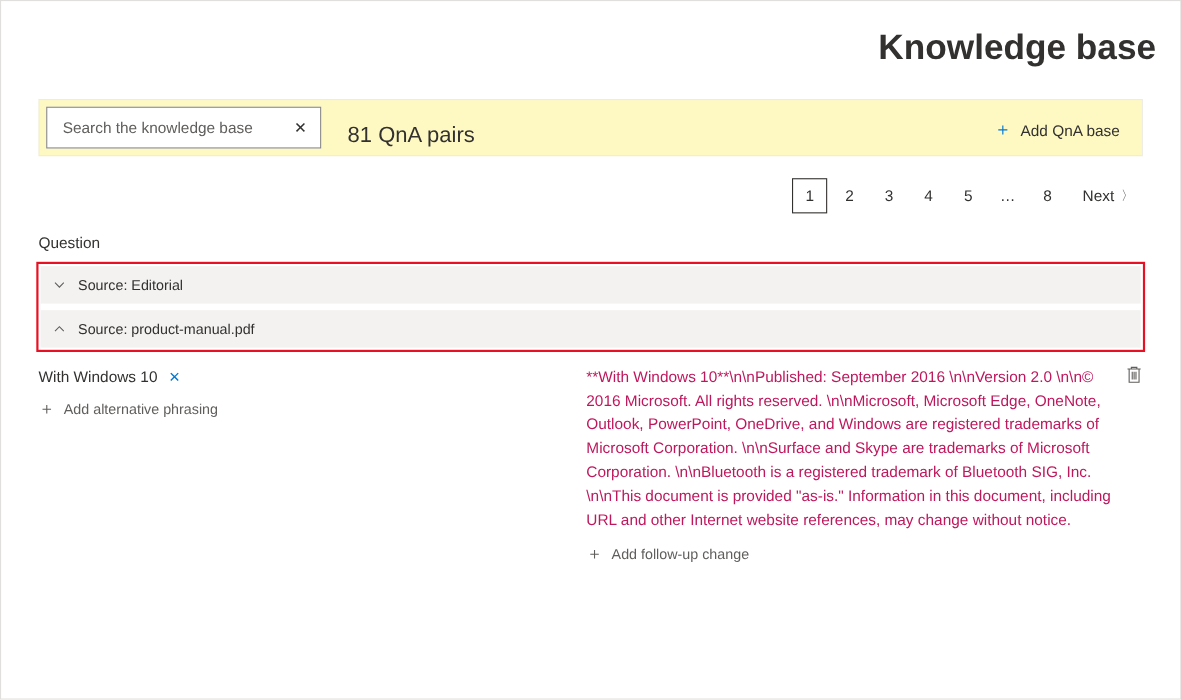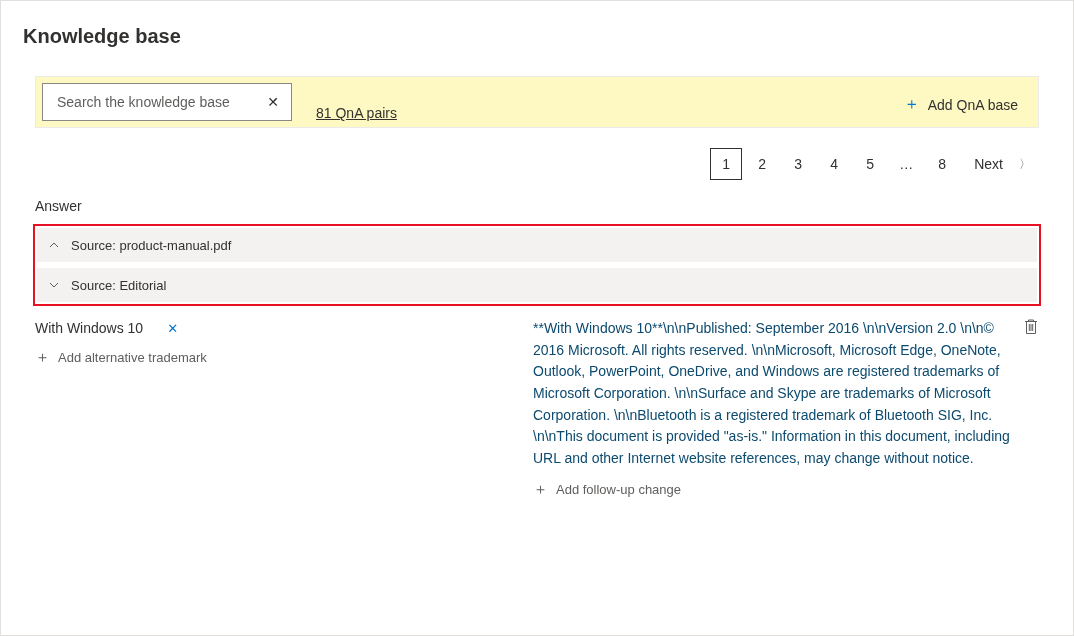--- a/index.html
+++ b/index.html
@@ -8,24 +8,25 @@
     font-family: "Segoe UI", -apple-system, BlinkMacSystemFont, sans-serif;
     font-size: 14px;
     color: #323130;
     background: #fff;
     width: 1074px;
     height: 636px;
     border: 1px solid #e1dfdd;
     padding: 20px 22px;
   }
   .page-title {
-    font-size: 20px;
+    font-size: 32px;
     font-weight: 600;
     margin: 4px 0 28px 0;
     color: #323130;
+    text-align: right;
   }
   .toolbar {
     display: flex;
     align-items: flex-end;
     background: #fef9c3;
     border: 1px solid #edebe9;
     padding: 6px 10px 6px 6px;
     margin: 0 12px 10px 12px;
     height: 52px;
   }
@@ -49,22 +50,21 @@
   .search-box input::placeholder { color: #605e5c; }
   .clear-btn {
     font-size: 14px;
     color: #323130;
     cursor: pointer;
     padding: 4px;
   }
   .pair-count {
     margin-left: 24px;
     color: #323130;
-    font-size: 14px;
-    text-decoration: underline;
+    font-size: 20px;
   }
   .toolbar-spacer { flex: 1; }
   .toolbar-action {
     display: flex;
     align-items: center;
     gap: 8px;
     padding: 6px 10px;
     cursor: pointer;
     color: #323130;
     font-size: 14px;
@@ -90,21 +90,21 @@
   }
   .page-num.current { border: 1px solid #323130; }
   .page-ellipsis {
     width: 32px;
     text-align: center;
     color: #323130;
   }
   .page-next {
     display: flex;
     align-items: center;
-    gap: 16px;
+    gap: 6px;
     padding: 0 8px 0 12px;
     cursor: pointer;
     height: 32px;
   }
   .page-next .chev { font-size: 12px; color: #605e5c; }
   .columns-header {
     display: flex;
     padding: 0 12px 10px 12px;
     font-size: 14px;
     color: #323130;
@@ -139,28 +139,28 @@
   .qna-body {
     display: flex;
     padding: 0 12px;
   }
   .question-side { width: 498px; padding-right: 16px; }
   .answer-side { flex: 1; display: flex; gap: 8px; }
   .answer-text {
     flex: 1;
     font-size: 14px;
     line-height: 1.55;
-    color: #0c4a6e;
+    color: #be185d;
   }
   .answer-actions { width: 22px; }
   .trash-icon { color: #605e5c; cursor: pointer; }
   .q-chip {
     display: inline-flex;
     align-items: center;
-    gap: 24px;
+    gap: 10px;
     font-size: 14px;
     color: #323130;
     padding: 2px 0;
   }
   .q-chip .x {
     color: #0078d4;
     font-size: 13px;
     cursor: pointer;
   }
   .add-row {
@@ -213,51 +213,51 @@
   <div class="page-num">5</div>
   <div class="page-ellipsis">…</div>
   <div class="page-num">8</div>
   <div class="page-next">
     <span>Next</span>
     <span class="chev">〉</span>
   </div>
 </div>
 
 <div class="columns-header">
-  <div class="col-a">Answer</div>
+  <div class="col-q">Question</div>
 </div>
 
 <div class="highlight-box">
+  <div class="source-row">
+    <span class="chevron">
+      <svg viewBox="0 0 12 12">
+          <path d="M2 4 L6 8 L10 4" fill="none" stroke="#605e5c" stroke-width="1"></path>
+        </svg>
+    </span>
+    <span>Source: Editorial</span>
+  </div>
   <div class="source-row">
     <span class="chevron">
       <svg viewBox="0 0 12 12">
           <path d="M2 8 L6 4 L10 8" fill="none" stroke="#605e5c" stroke-width="1"></path>
         </svg>
     </span>
     <span>Source: product-manual.pdf</span>
   </div>
-  <div class="source-row">
-    <span class="chevron">
-      <svg viewBox="0 0 12 12">
-          <path d="M2 4 L6 8 L10 4" fill="none" stroke="#605e5c" stroke-width="1"></path>
-        </svg>
-    </span>
-    <span>Source: Editorial</span>
-  </div>
 </div>
 
 <div class="qna-body">
   <div class="question-side">
     <div class="q-chip">
       <span>With Windows 10</span>
       <span class="x">✕</span>
     </div>
     <div class="add-row">
       <span class="add-plus">＋</span>
-      <span>Add alternative trademark</span>
+      <span>Add alternative phrasing</span>
     </div>
   </div>
   <div class="answer-side">
     <div>
       <div class="answer-text">**With Windows 10**\n\nPublished: September 2016 \n\nVersion 2.0 \n\n© 2016 Microsoft. All rights reserved. \n\nMicrosoft, Microsoft Edge, OneNote, Outlook, PowerPoint, OneDrive, and Windows are registered trademarks of Microsoft Corporation. \n\nSurface and Skype are trademarks of Microsoft Corporation. \n\nBluetooth is a registered trademark of Bluetooth SIG, Inc. \n\nThis document is provided "as-is." Information in this document, including URL and other Internet website references, may change without notice.</div>
       <div class="followup">
         <span class="add-plus">＋</span>
         <span>Add follow-up change</span>
       </div>
     </div>

